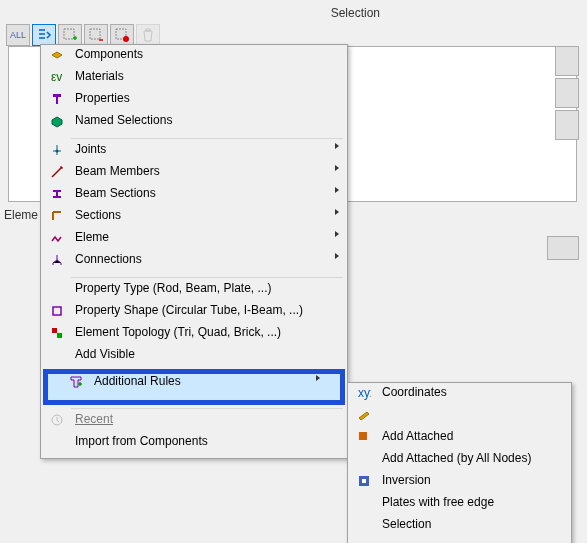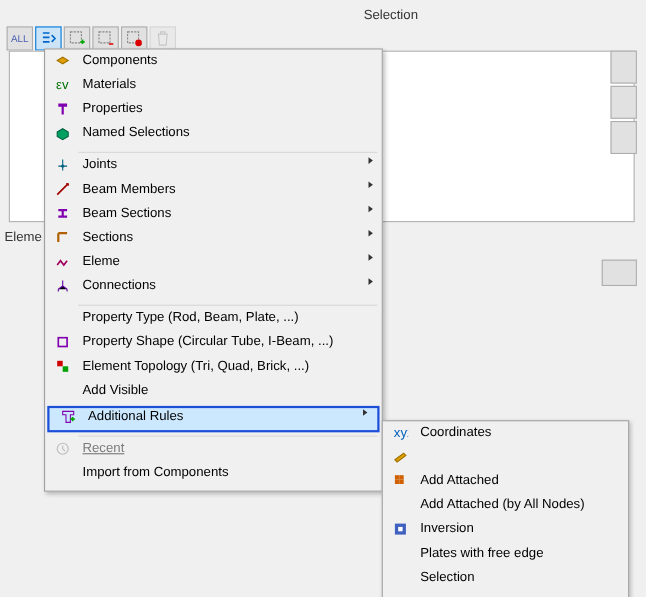--- a/index.html
+++ b/index.html
@@ -19,21 +19,21 @@
 .bigbtn.b1 { right: 8px; top: 46px; }
 .bigbtn.b2 { right: 8px; top: 78px; }
 .bigbtn.b3 { right: 8px; top: 110px; }
 .applybtn { position: absolute; right: 8px; top: 236px; width: 32px; height: 24px; border: 1px solid #adadad; background: #e1e1e1; }
 
 .menu { position: absolute; background: #f0f0f0; border: 1px solid #a0a0a0; box-shadow: 2px 2px 4px rgba(0,0,0,0.25); padding: 2px; }
 .menu1 { left: 40px; top: 44px; width: 308px; }
 .menu2 { left: 347px; top: 382px; width: 225px; }
 
 .mi { display: flex; height: 22px; padding: 0 4px; cursor: default; position: relative; }
-.mi.highlighted { background: #cce8ff; border: 2px solid #1d4ed8; height: 24px; padding: 0 7px; }
+.mi.highlighted { background: #cce8ff; border: 5px solid #1d4ed8; height: 36px; padding: 0 18px; }
 .mi.disabled { opacity: 0.5; text-decoration: underline; }
 .mi .ico { width: 20px; height: 16px; display: flex; align-items: center; justify-content: center; flex-shrink: 0; }
 .mi .ico svg { width: 14px; height: 14px; }
 .mi .lbl { flex: 1; padding-left: 8px; color: #000; white-space: nowrap; overflow: hidden; }
 .mi .arrow { width: 8px; height: 8px; }
 .sep { height: 1px; background: #d7d7d7; margin: 3px 2px 3px 28px; }
 
 .all-text { font-size: 9px; font-weight: normal; color: #4a5fb0; }
 </style>
 </head>

